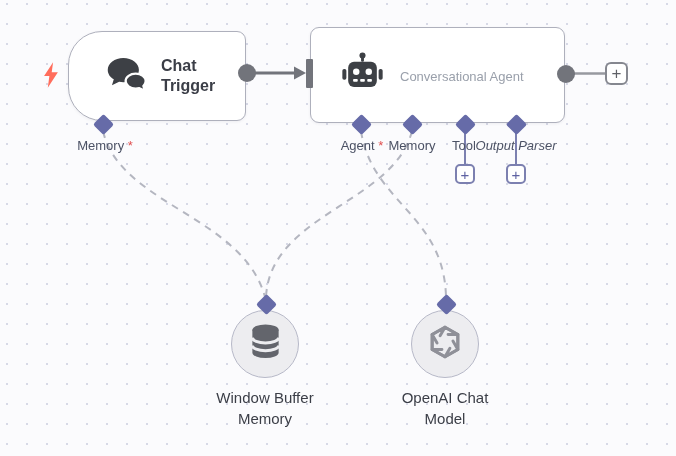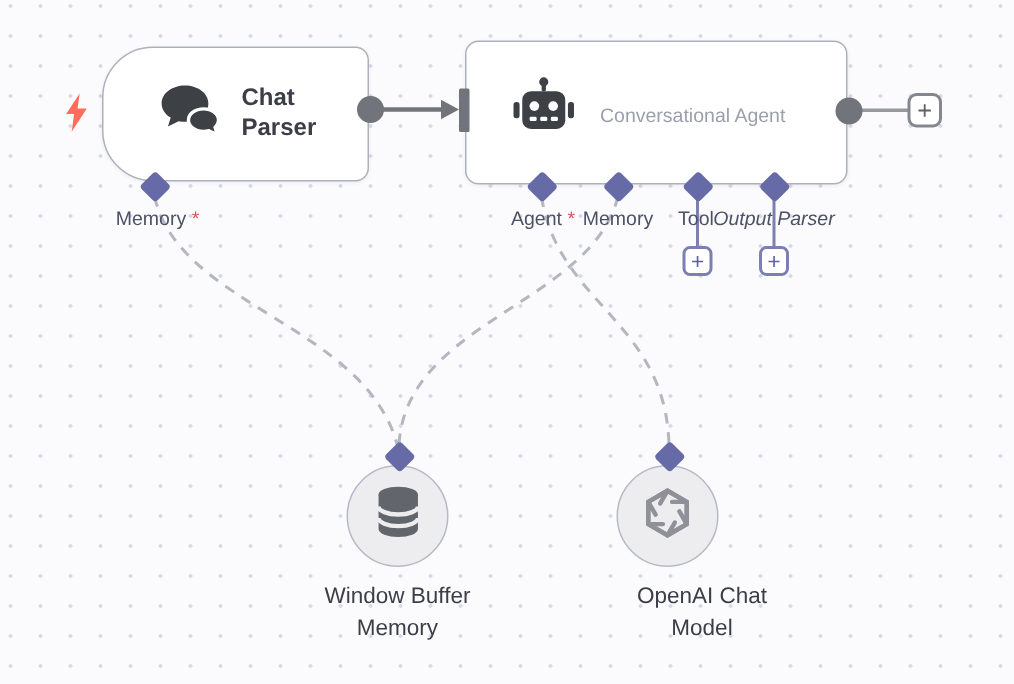--- a/index.html
+++ b/index.html
@@ -84,21 +84,21 @@
     position: absolute; width: 68px; height: 68px; border-radius: 50%;
     background: #ededf0; border: 1.7px solid #b7b9c8; z-index: 2;
     display: flex; align-items: center; justify-content: center;
   }
   .circle-label {
     position: absolute; transform: translateX(-50%);
     font-size: 15px; font-weight: normal; color: #3b3e47;
     line-height: 21px; text-align: center; z-index: 2;
   }
   .wbm-label { left: 265px; top: 387px; width: 136px; }
-  .oai-label { left: 468px; top: 387px; width: 112px; }
+  .oai-label { left: 445px; top: 387px; width: 112px; }
 </style>
 </head>
 <body>
 
 <div id="canvas">
 
   <svg id="wires" width="676" height="456">
     <path d="M103,131 C120,205 243,216 265,297" fill="none" stroke="#b4b6c0" stroke-width="2" stroke-dasharray="7 6"></path>
     <path d="M412,131 C394,203 270,214 266,297" fill="none" stroke="#b4b6c0" stroke-width="2" stroke-dasharray="7 6"></path>
     <path d="M361,131 C372,203 444,214 446,297" fill="none" stroke="#b4b6c0" stroke-width="2" stroke-dasharray="7 6"></path>
@@ -115,21 +115,21 @@
     </svg>
   </div>
 
   <div class="node node-chat-trigger">
     <span>
       <svg width="44" height="41" viewBox="0 0 48 44">
         <path fill="#3d4045" d="M20,4 C10.6,4 3,9.8 3,17 C3,21.2 5.6,25 9.6,27.3 L7.6,33.8 L15.4,30 C16.9,30.3 18.4,30.4 20,30.4 C29.4,30.4 37,24.3 37,17 C37,9.8 29.4,4 20,4 Z"></path>
         <path fill="#3d4045" stroke="#ffffff" stroke-width="2.5" d="M33.5,21 C27.4,21 22.5,24.7 22.5,29.2 C22.5,33.7 27.4,37.4 33.5,37.4 C34.9,37.4 36.2,37.2 37.4,36.9 L43.6,39.8 L41.9,34.5 C43.4,33 44.4,31.2 44.4,29.2 C44.4,24.7 39.6,21 33.5,21 Z"></path>
       </svg>
     </span>
-    <div class="node-title ct-title">Chat Parser</div>
+    <div class="node-title ct-title">Chat Trigger</div>
   </div>
 
   <div class="node node-ai-agent">
     <span>
       <svg width="43" height="43" viewBox="0 0 48 48">
         <g fill="#3d4045">
           <rect x="22.4" y="3" width="3.2" height="8" rx="1.2"></rect>
           <circle cx="24" cy="4" r="3.4"></circle>
           <rect x="1.5" y="19" width="4.5" height="12" rx="2"></rect>
           <rect x="42" y="19" width="4.5" height="12" rx="2"></rect>

